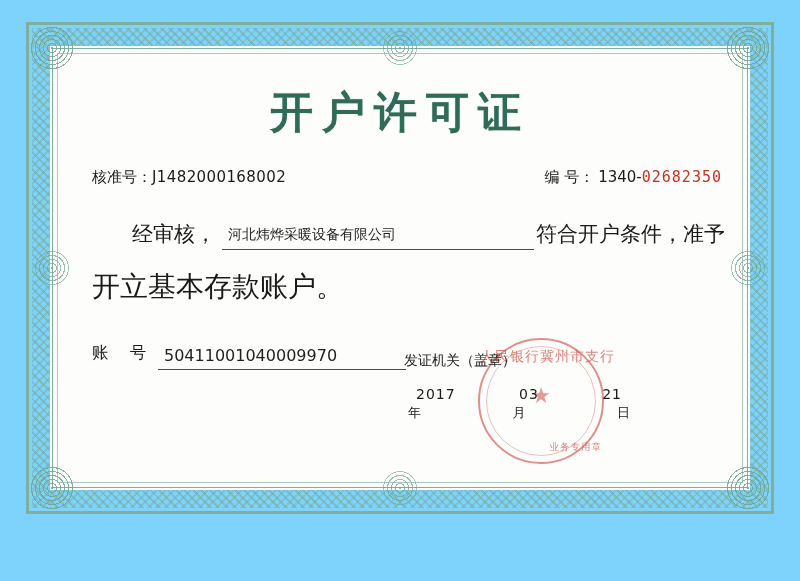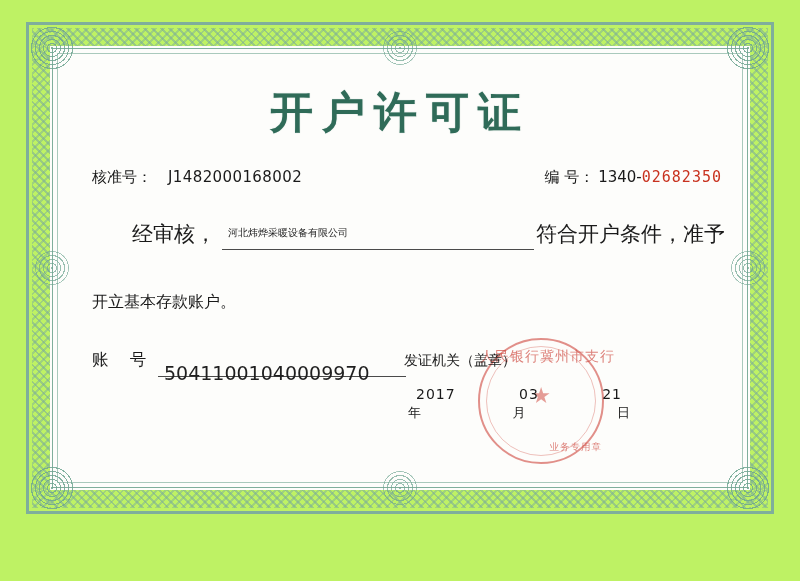--- a/index.html
+++ b/index.html
@@ -11,21 +11,21 @@
     width: 800px;
     height: 581px;
     font-family: "DejaVu Sans", "Liberation Sans", sans-serif;
     overflow: hidden;
   }
 
   .certificate {
     position: relative;
     width: 800px;
     height: 581px;
-    background: #bef264;
+    background: #7dd3fc;
   }
 
   
   .border-outer {
     position: absolute;
     left: 26px;
     top: 22px;
     width: 748px;
     height: 492px;
     border: 3px solid #7fae9c;
@@ -142,21 +142,21 @@
     height: 22px;
     font-size: 15px;
   }
   .approval-no {
     position: absolute;
     left: 22px;
     top: 0;
     white-space: nowrap;
   }
   .approval-no .label { color: #151515; }
-  .approval-no .value { margin-left: 16px; letter-spacing: 0.4px; }
+  .approval-no .value { margin-left: 0; letter-spacing: 0.4px; }
 
   .serial-no {
     position: absolute;
     right: 8px;
     top: 0;
     white-space: nowrap;
   }
   .serial-no .label { color: #151515; }
   .serial-no .prefix { margin-left: 4px; }
   .serial-no .red {
@@ -179,34 +179,34 @@
     top: 0;
   }
   .fill-blank {
     position: absolute;
     border-bottom: 1.2px solid #4a4a4a;
     height: 26px;
     box-sizing: border-box;
   }
   .fill-text {
     position: absolute;
-    font-size: 10px;
+    font-size: 14px;
     color: #1f1f1f;
     top: 6px;
   }
   .para1 .tail {
     position: absolute;
     left: 466px;
     top: 0;
   }
 
   .para2 {
-    margin-top: 38px;
+    margin-top: 14px;
     margin-left: 22px;
-    font-size: 16px;
+    font-size: 28px;
     white-space: nowrap;
   }
 
   .row-rep {
     position: relative;
     margin-top: 30px;
     height: 32px;
     font-size: 16.5px;
     white-space: nowrap;
   }
@@ -351,21 +351,21 @@
       <span class="fill-text" style="left:158px;">河北炜烨采暖设备有限公司</span>
       <span class="tail">符合开户条件，准予</span>
     </div>
 
     <div class="para2">开立基本存款账户。</div>
 
 
     <div class="row-acct">
       <span class="lbl-acct">账 号</span>
       <span class="fill-blank" style="left:88px; top:4px; width:248px;"></span>
-      <span class="fill-text" style="left:94px; font-size:19px;margin-top:9px;">50411001040009970</span>
+      <span class="fill-text" style="left:94px; font-size:16px;">50411001040009970</span>
     </div>
 
   </div>
 
   <div class="seal">
     <div class="seal-inner"></div>
     <div class="seal-top-text">人民银行冀州市支行</div>
     <div class="seal-star">★</div>
     <div class="seal-bottom-text">业务专用章</div>
   </div>

